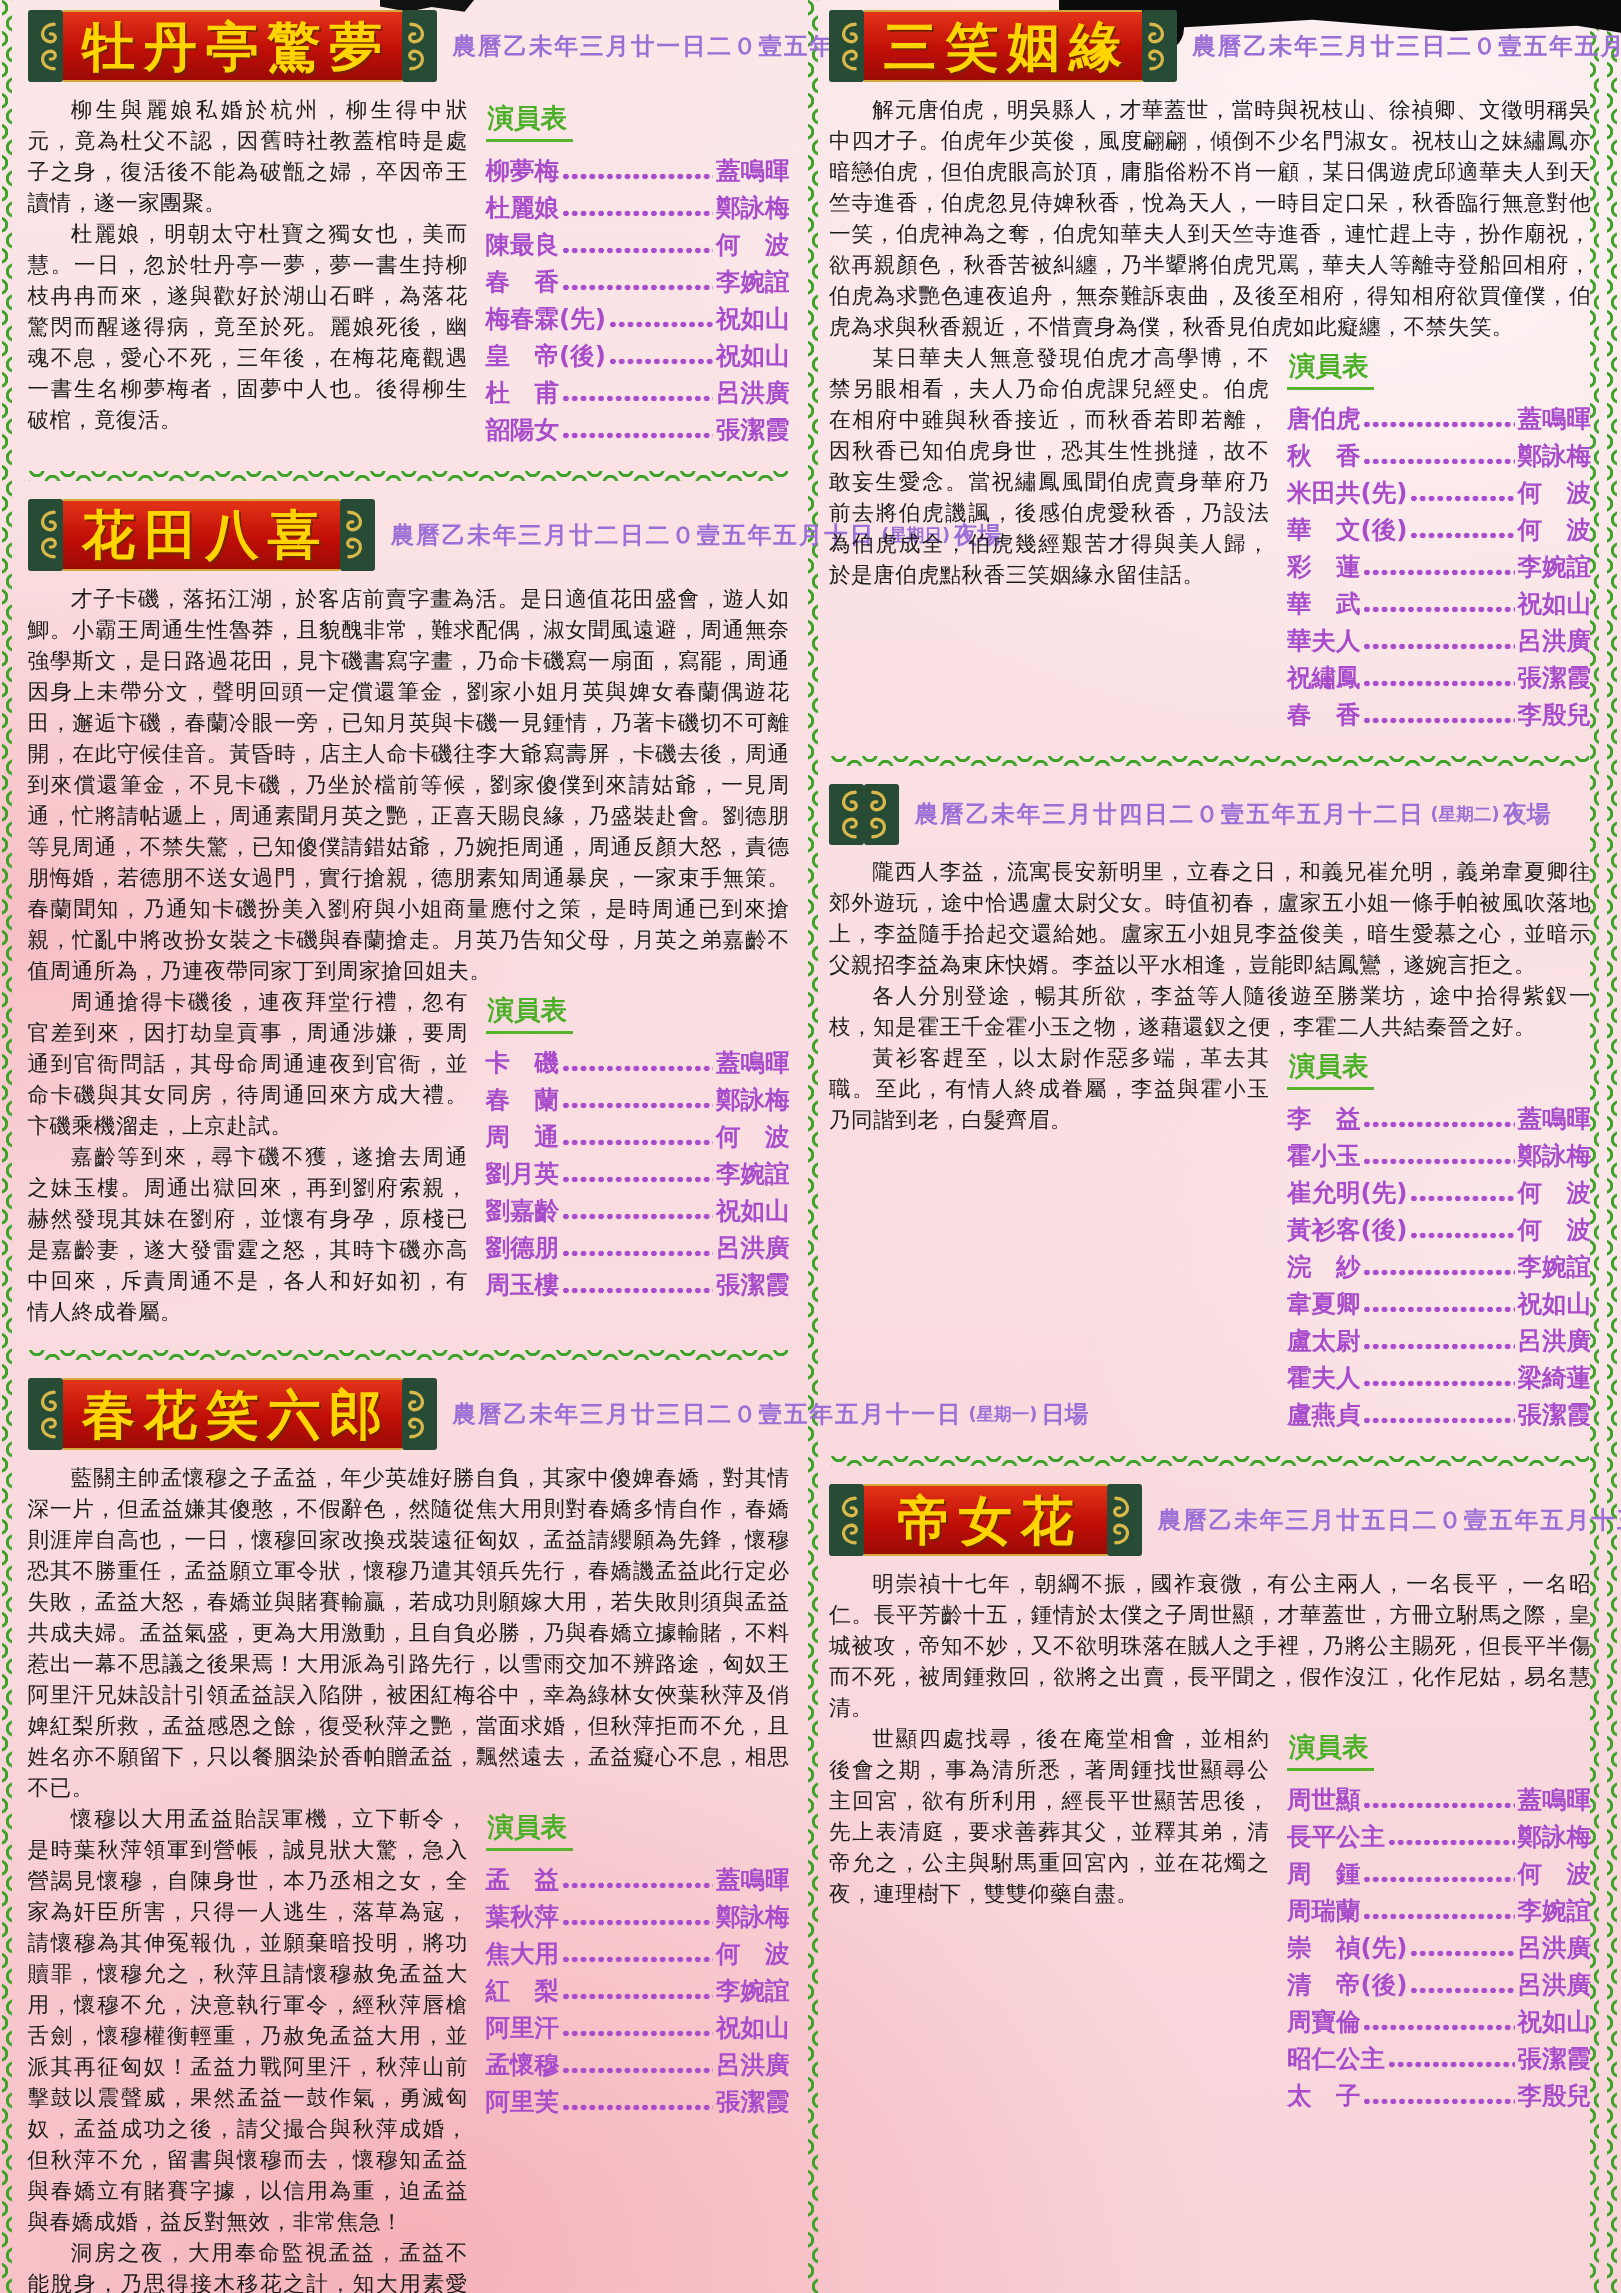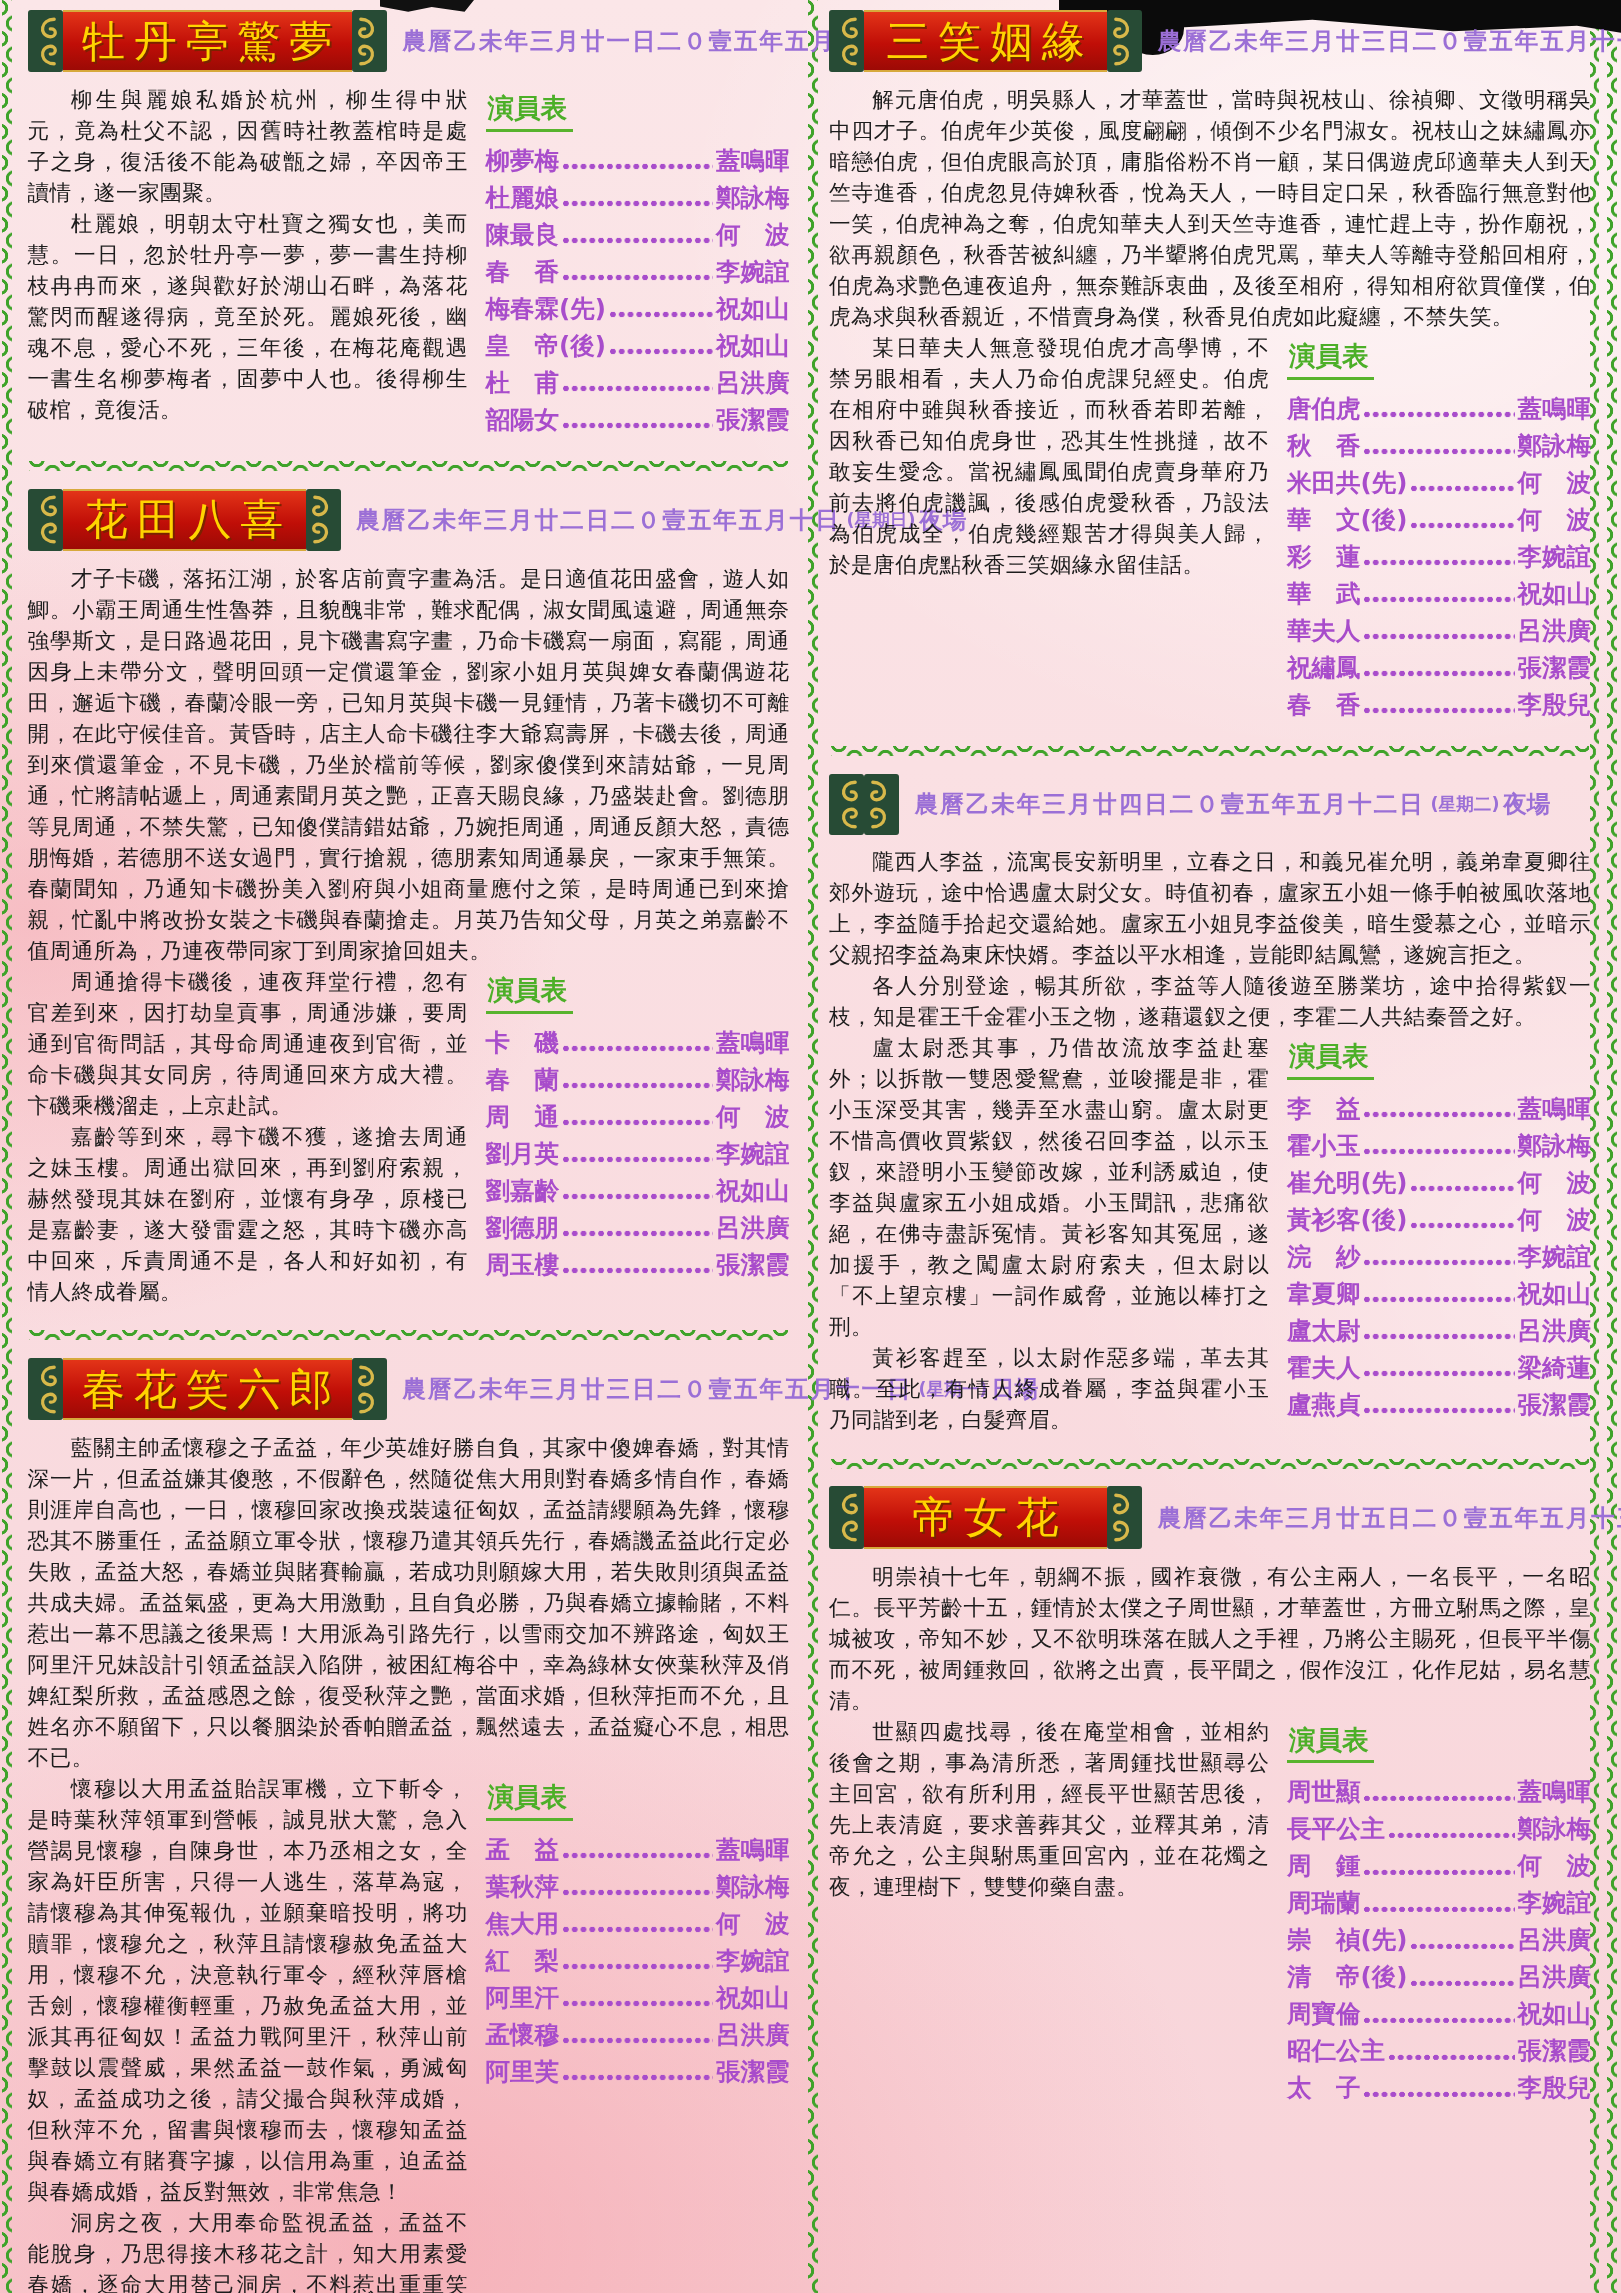--- a/index.html
+++ b/index.html
@@ -44,21 +44,21 @@
   .divider{margin:15.7px 3.9px 13.7px 3.9px;}
   
   .section{padding:3.9px 2px 7.8px 2px;}
   .section-header{display:flex;align-items:center;margin-bottom:11.8px;}
   .banner{display:inline-flex;align-items:stretch;flex-shrink:0;}
   .ornament{width:35px;background:#274b35;border-radius:2.9px;display:flex;align-items:center;justify-content:center;}
   .ornament svg{width:29px;height:61px;}
   .banner-core{display:flex;align-items:center;justify-content:center;min-width:243px;
     padding:7.8px 19.6px;background:linear-gradient(#e33418,#c00e07 55%,#9c0a05);
     border-top:2.9px solid #d7a93c;border-bottom:2.9px solid #d7a93c;}
-  .banner-title{color:var(--banner-text);font-size:43px;font-weight:normal;letter-spacing:8.8px;
+  .banner-title{color:var(--banner-text);font-size:53px;font-weight:bold;letter-spacing:8.8px;
     text-shadow:2px 2px 0 #7a2300;white-space:nowrap;line-height:1;margin-right:-8.8px;}
   .date-wrap{display:flex;align-items:center;margin-left:15.7px;}
   .date-lines{display:flex;}
   .date-line{color:var(--date-purple);font-weight:bold;font-size:23.5px;line-height:32px;letter-spacing:2px;white-space:nowrap;}
   .weekday{color:var(--date-purple);font-weight:bold;font-size:17.6px;margin:0 3.9px 0 5.9px;white-space:nowrap;}
   .session{color:var(--date-purple);font-weight:bold;font-size:23.5px;white-space:nowrap;}
   
   .para{font-size:21.6px;line-height:31px;color:var(--body-text);text-align:justify;
     text-indent:2em;letter-spacing:0.5px;font-weight:500;}
   .body-flex{display:flex;align-items:flex-start;}
@@ -430,21 +430,20 @@
         <span class="weekday">(星期二)</span>
         <span class="session">夜場</span>
       </div>
     </div>
     <div>
           <p class="para">隴西人李益，流寓長安新明里，立春之日，和義兄崔允明，義弟韋夏卿往郊外遊玩，途中恰遇盧太尉父女。時值初春，盧家五小姐一條手帕被風吹落地上，李益隨手拾起交還給她。盧家五小姐見李益俊美，暗生愛慕之心，並暗示父親招李益為東床快婿。李益以平水相逢，豈能即結鳳鸞，遂婉言拒之。</p>
           <p class="para">各人分別登途，暢其所欲，李益等人隨後遊至勝業坊，途中拾得紫釵一枝，知是霍王千金霍小玉之物，遂藉還釵之便，李霍二人共結秦晉之好。</p>
         </div>
     <div class="body-flex">
       <div class="wrap-text">
-            <p class="para">盧太尉悉其事，乃借故流放李益赴塞外；以拆散一雙恩愛鴛鴦，並唆擺是非，霍小玉深受其害，幾弄至水盡山窮。盧太尉更不惜高價收買紫釵，然後召回李益，以示玉釵，來證明小玉變節改嫁，並利誘威迫，使李益與盧家五小姐成婚。小玉聞訊，悲痛欲絕，在佛寺盡訴冤情。黃衫客知其冤屈，遂加援手，教之闖盧太尉府索夫，但太尉以「不上望京樓」一詞作威脅，並施以棒打之刑。</p>
             <p class="para">黃衫客趕至，以太尉作惡多端，革去其職。至此，有情人終成眷屬，李益與霍小玉乃同諧到老，白髮齊眉。</p>
           </div>
       <div class="cast-panel">
         <div class="cast-heading">演員表</div>
         <div>
               <div class="cast-row">
                 <span class="cast-role">李　益</span>
                 <span class="cast-dots"></span>
                 <span class="cast-actor">蓋鳴暉</span>
               </div>

